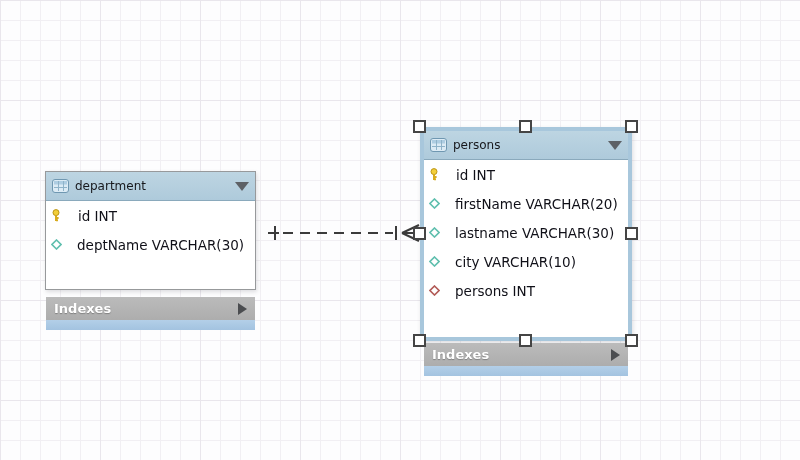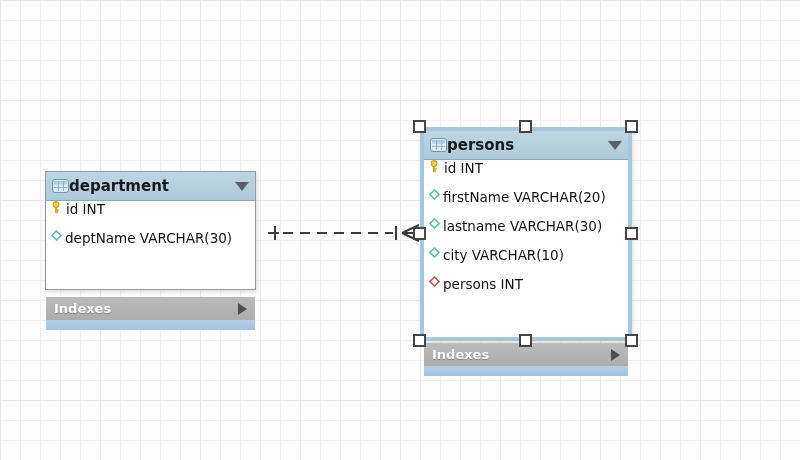--- a/index.html
+++ b/index.html
@@ -20,31 +20,31 @@
 
   
   .db-table{
     position:absolute;
     box-sizing:border-box;
     background:#fff;
     border:1px solid #97999b;
     box-shadow:1px 2px 4px rgba(80,80,90,.18);
   }
   .thead{
-    display:flex;align-items:center;
+    display:flex;align-items:center;gap:6px;
     height:28px;padding:0 6px;
     background:linear-gradient(#bdd5e2,#aecadb);
     border-bottom:1px solid #8aa9bc;
-    font-weight:bold;font-size:15px;color:#17181c;
+    font-weight:normal;font-size:12px;color:#17181c;
   }
   .thead .tri{margin-left:auto;width:0;height:0;
     border-left:7px solid transparent;border-right:7px solid transparent;
     border-top:9px solid #5d6166;}
   .trow{
-    display:flex;gap:3px;
+    display:flex;align-items:center;gap:15px;
     height:29px;padding:0 5px;
     font-size:13.5px;color:#101018;white-space:nowrap;
   }
   .idxbar{
     display:flex;align-items:center;
     height:23px;padding:0 8px;
     background:linear-gradient(#bbbbbb,#adadad);
     color:#fff;font-weight:bold;font-size:13px;
     text-shadow:0 1px 1px rgba(90,90,90,.55);
     margin-top:38px;

